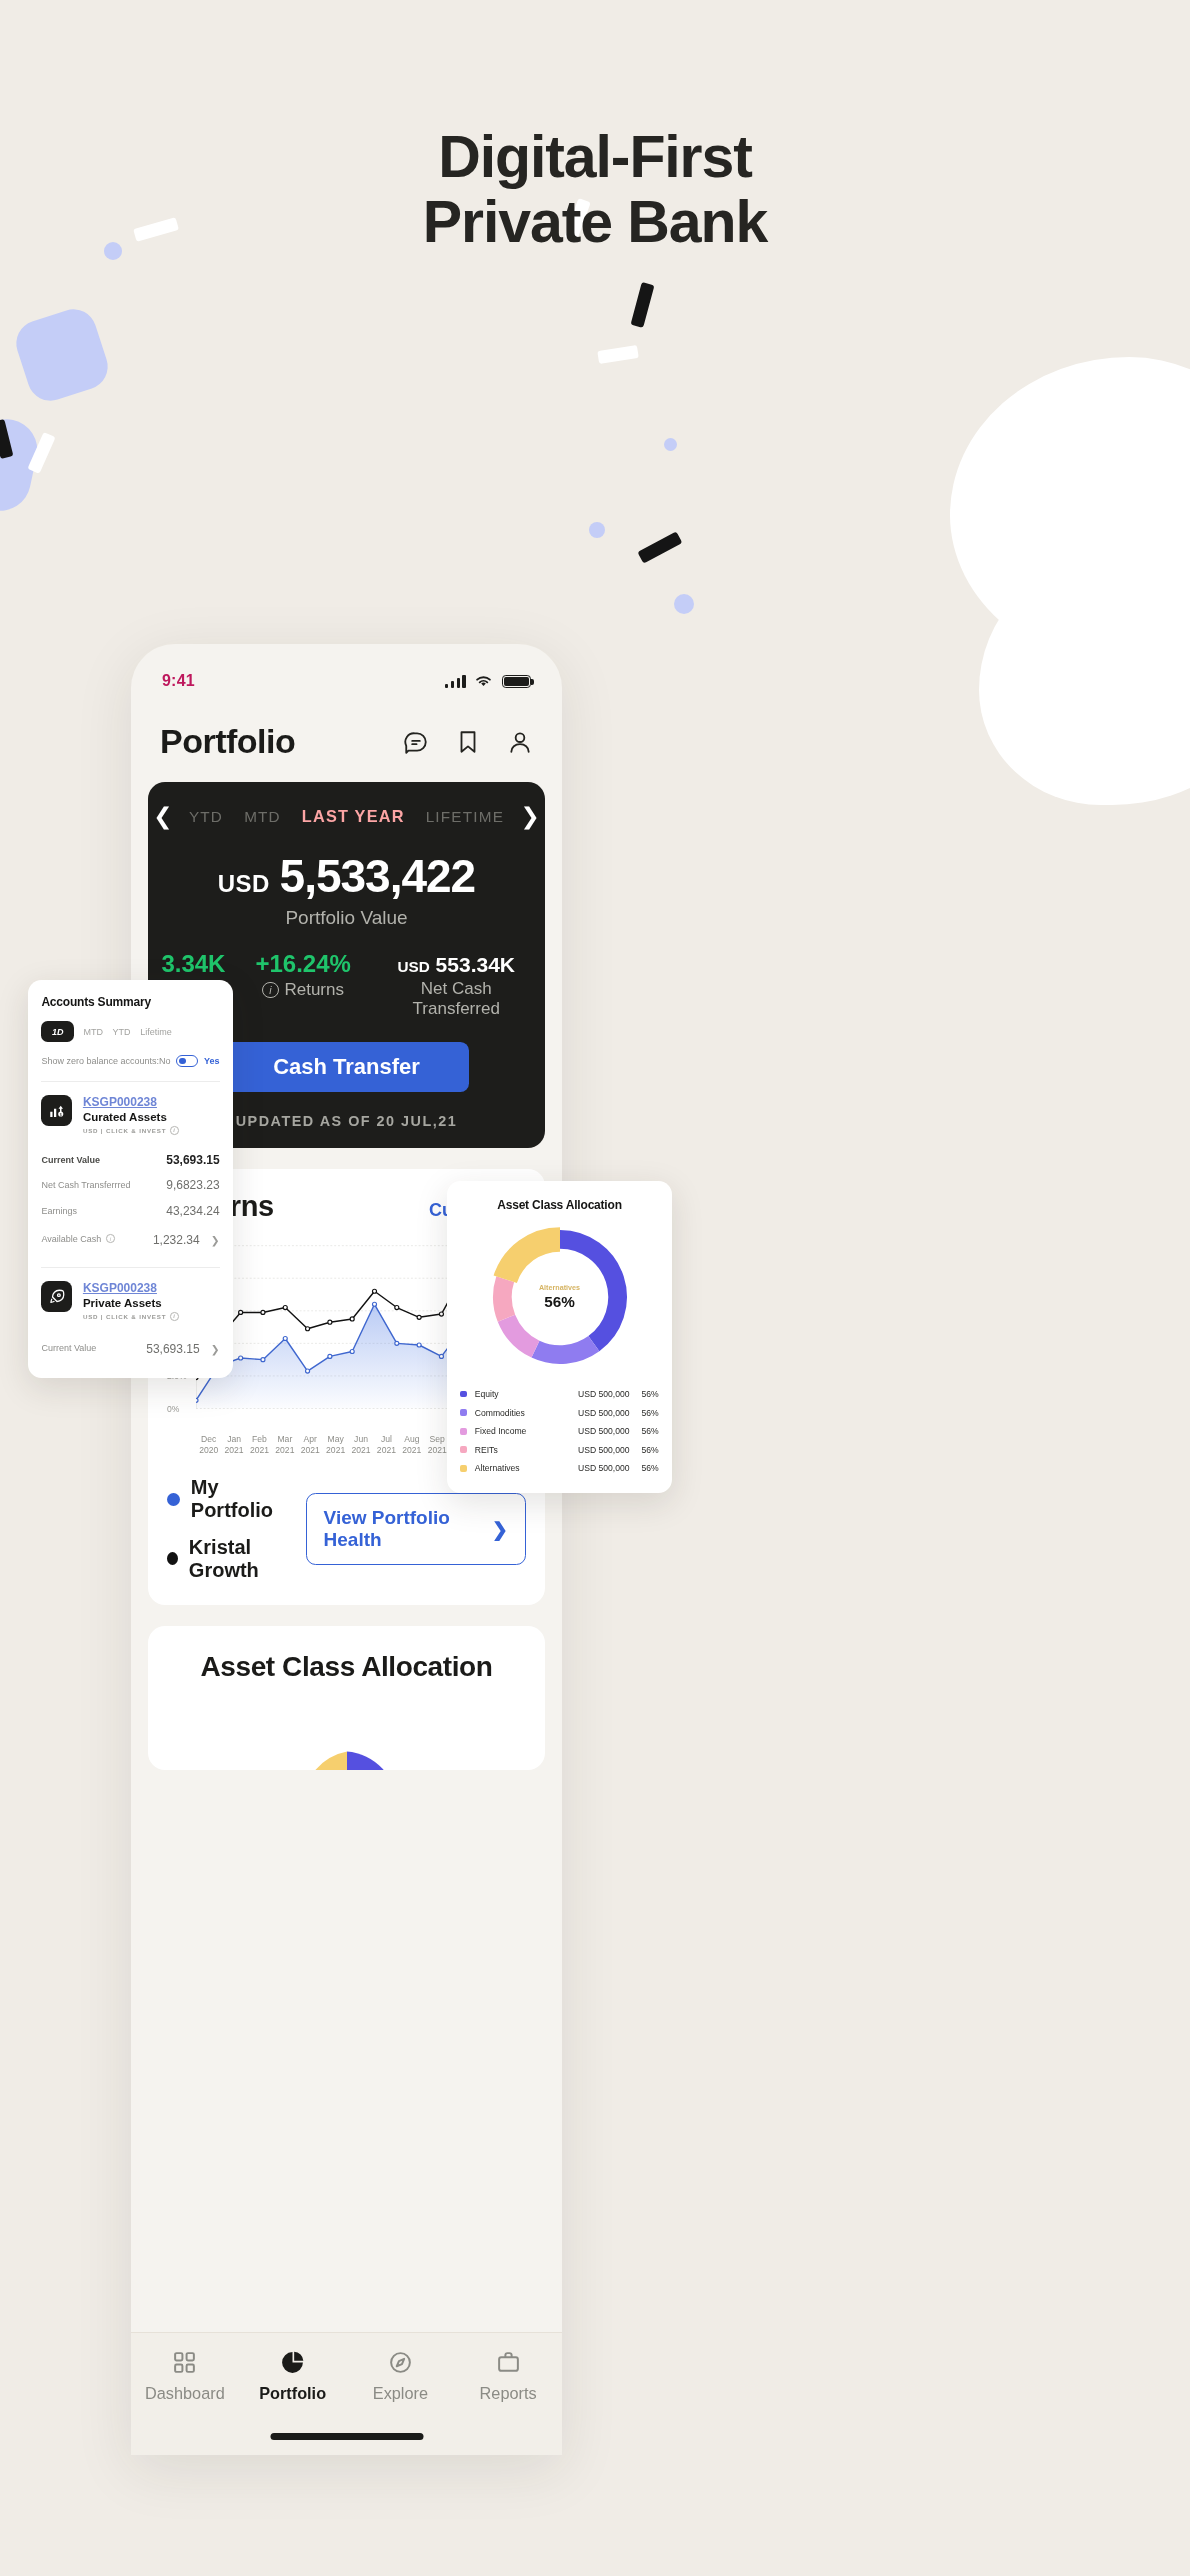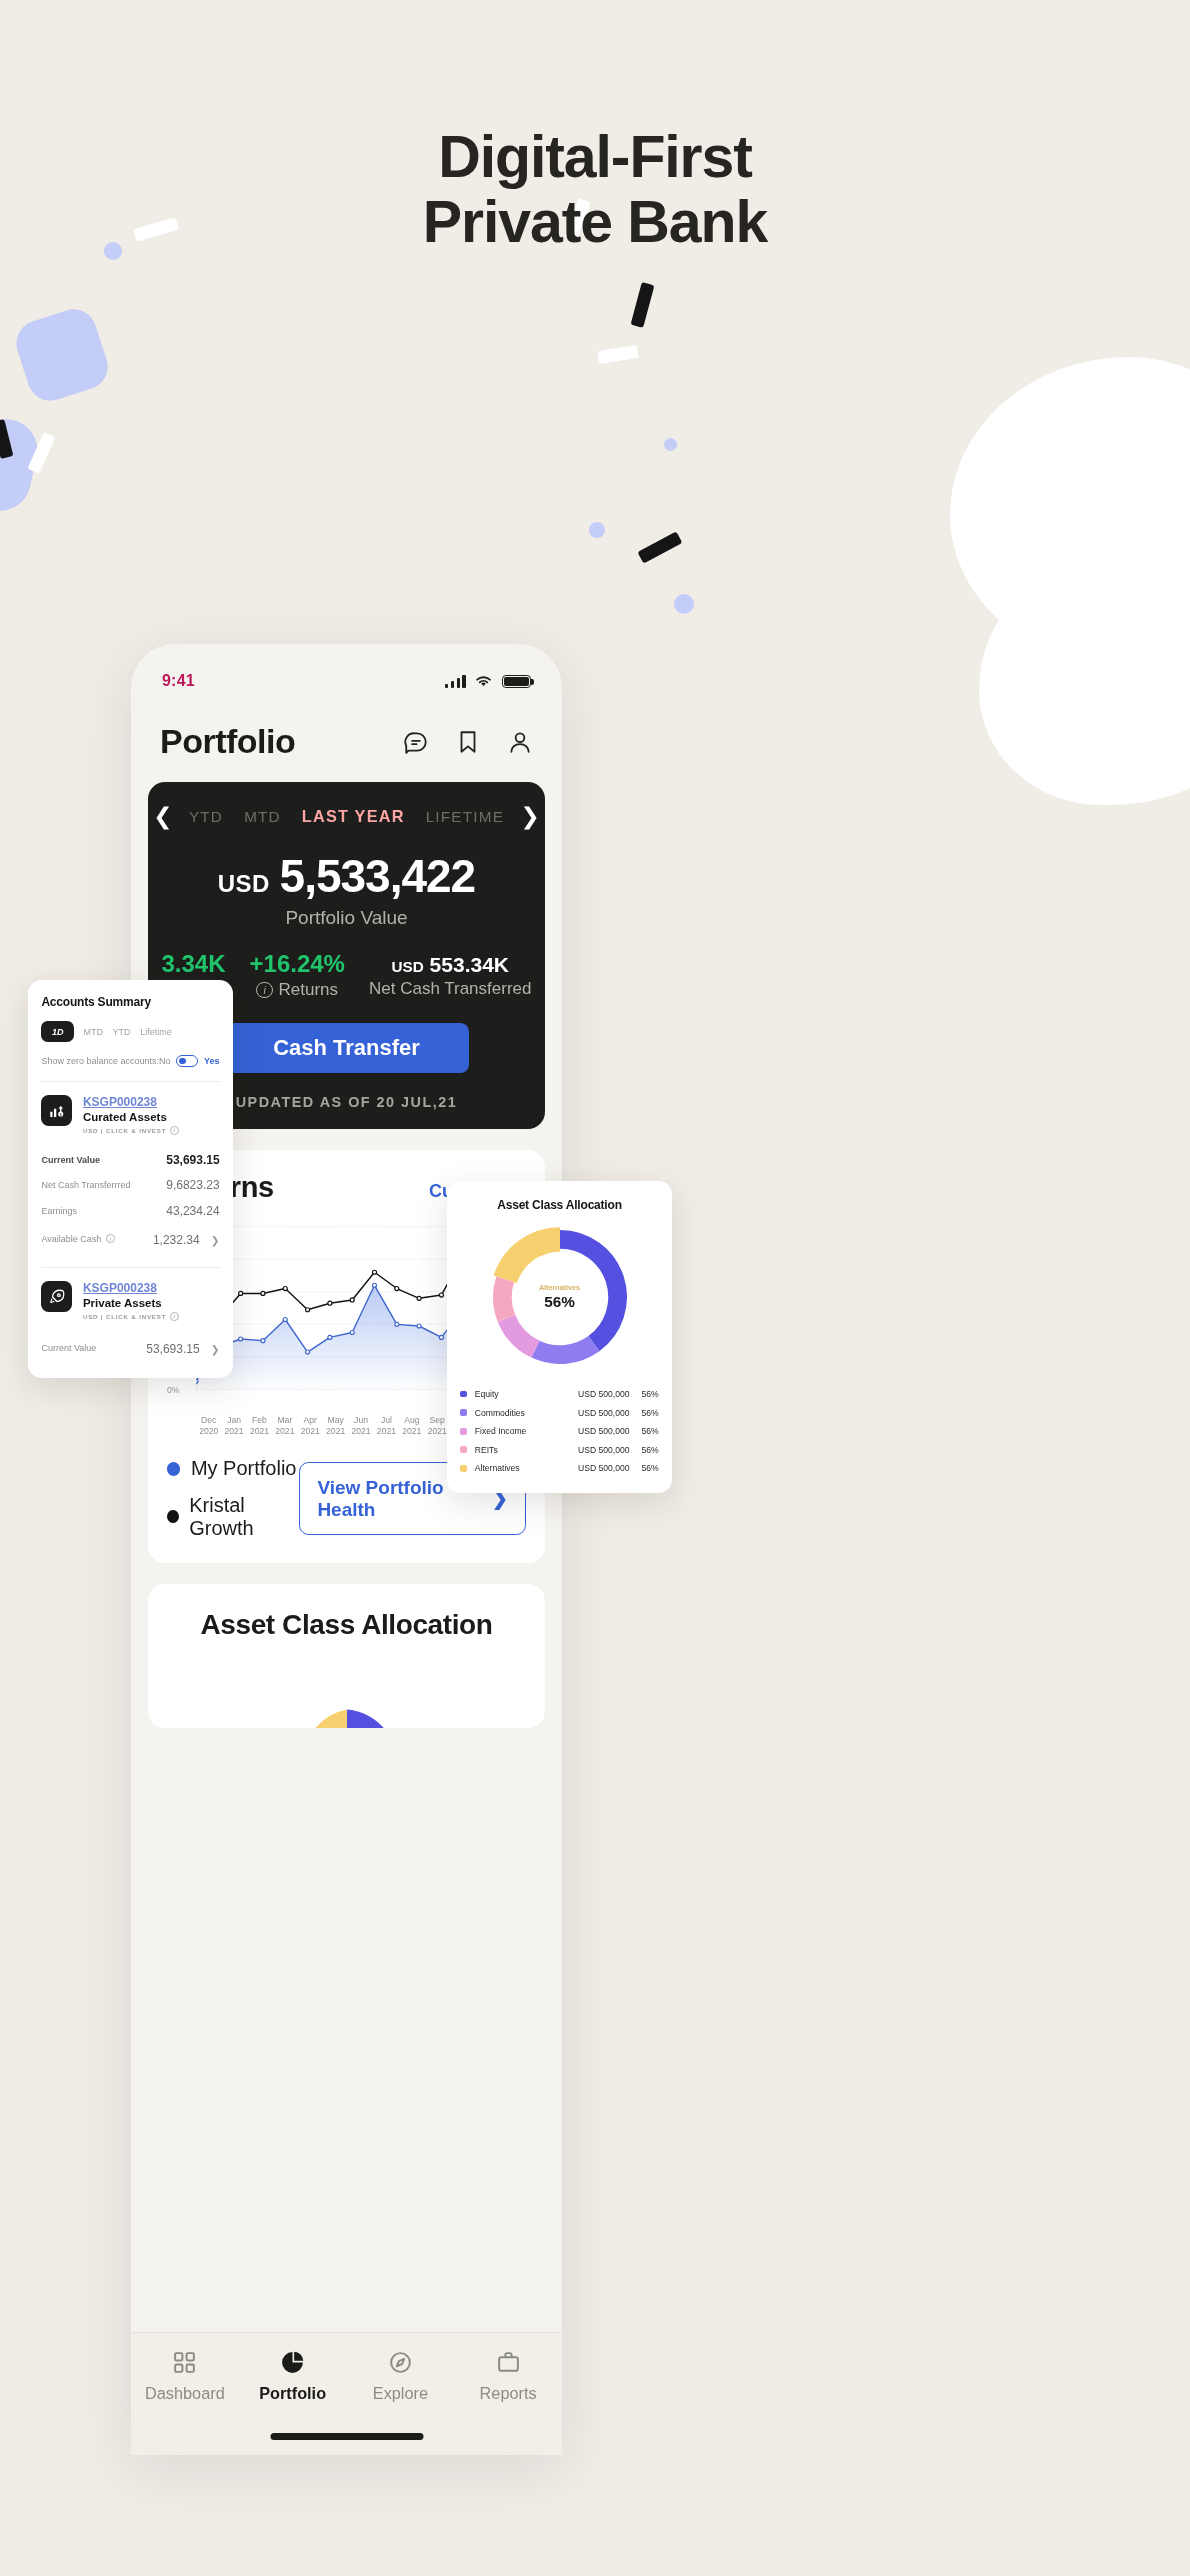--- a/index.html
+++ b/index.html
@@ -61,21 +61,21 @@
     padding: 23px 13.4px 19px 13.4px; color: #fff; text-align: center;
   }
   .periods { display: flex; align-items: center; justify-content: center; gap: 0; font-size: 15.3px; }
   .per-arrow { color: #fff; font-size: 23px; line-height: 1; padding: 0 5.8px; }
   .per { padding: 0 10.5px; letter-spacing: 1.2px; color: #6d6d68; font-weight: 500; white-space: nowrap; }
   .per.active { color: #fca5a5; font-weight: 700; font-size: 16.3px; }
   .valrow { margin-top: 21px; display: flex; align-items: baseline; justify-content: center; gap: 9.6px; }
   .val-cur { font-size: 24px; font-weight: 700; letter-spacing: 0.5px; }
   .val-num { font-size: 46px; font-weight: 700; letter-spacing: -1px; }
   .val-label { margin-top: 3.8px; font-size: 19px; color: #b2b2ac; }
-  .metrics { margin-top: 21px; display: flex; align-items: baseline; justify-content: center; gap: 24px; }
+  .metrics { margin-top: 21px; display: flex; align-items: baseline; justify-content: center; gap: 30px; }
   .m { text-align: center; }
   .m-val { font-size: 24px; font-weight: 700; }
   .m-val.green { color: #1fc46b; }
   .m-val.white { color: #ffffff; font-size: 21px; }
   .m-val .cur { font-size: 15.3px; font-weight: 700; }
   .m-sub { font-size: 17px; color: #b2b2ac; margin-top: 1.9px; display: flex; align-items: center; justify-content: center; gap: 5.8px; }
   .iinfo { display:inline-flex; align-items:center; justify-content:center; width:16.3px;height:16.3px;border:1.3px solid #b2b2ac;border-radius:50%;font-size:10.5px; font-style: italic; }
   .cashbtn {
     margin: 23px auto 0 auto; width: 245px; height: 50px; background: #3562d6;
     border-radius: 8.6px; color: #fff; font-size: 22px; font-weight: 700;
@@ -87,21 +87,21 @@
   .wcard { margin: 21px 17px 0 17px; background: #ffffff; border-radius: 17px; padding: 21px 19px 23px 19px; }
   .wcard-head { display: flex; align-items: baseline; justify-content: space-between; }
   .wcard-title { font-size: 29px; font-weight: 700; color: #1b1b19; letter-spacing: -0.4px; }
   .wcard-link { font-size: 18px; font-weight: 700; color: #3562d6; }
   .chartwrap { position: relative; margin-top: 15.3px; height: 192px; }
   .ylabel { position: absolute; left: 0; font-size: 8.6px; color: #9b9b96; transform: translateY(-50%); }
   .xlabels { display: flex; margin-left: 29px; margin-top: 3.8px; }
   .xlab { flex: 1; text-align: center; font-size: 8.6px; color: #8e8e89; line-height: 1.25; }
   .legend2 { margin-top: 21px; display: flex; align-items: center; justify-content: space-between; }
   .legcol { display: flex; flex-direction: column; gap: 13.4px; }
-  .legitem { display: flex; align-items: center; gap: 10.5px; font-size: 20px; color: #1b1b19; }
+  .legitem { display: flex; align-items: center; gap: 10.5px; font-size: 20px; color: #1b1b19; font-weight: bold; }
   .dotb { width: 13.4px; height: 13.4px; border-radius: 50%; }
   .healthbtn {
     border: 1.5px solid #3562d6; border-radius: 9.6px; padding: 13.4px 17px;
     display: flex; align-items: center; gap: 9.6px; color: #3562d6;
     font-size: 19px; font-weight: 700; background: #fff; cursor: pointer;
   }
 
   
   .allocbottom { margin: 21px 17px 0 17px; background: #fff; border-radius: 17px; padding: 25px 19px 0 19px; text-align: center; height: 144px; overflow: hidden; }
   .allocbottom h3 { font-size: 28px; font-weight: 700; color: #1b1b19; letter-spacing: -0.4px; }

